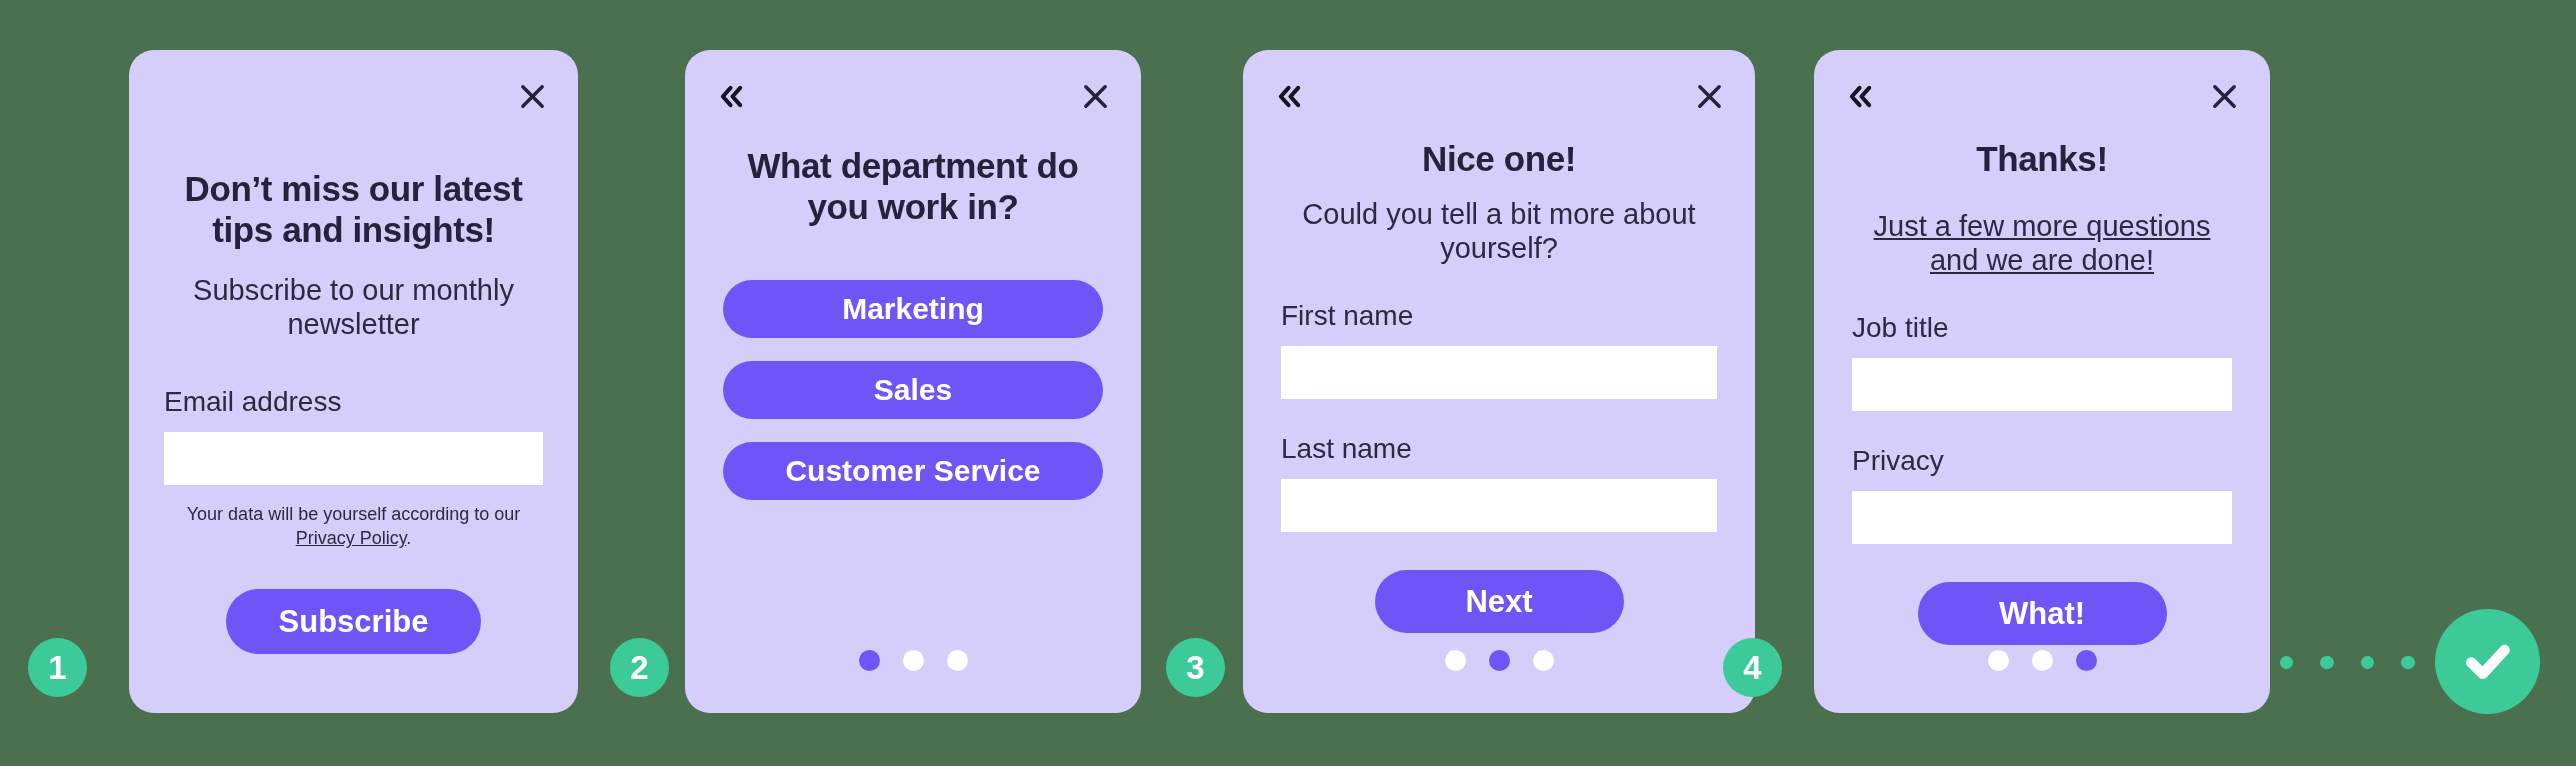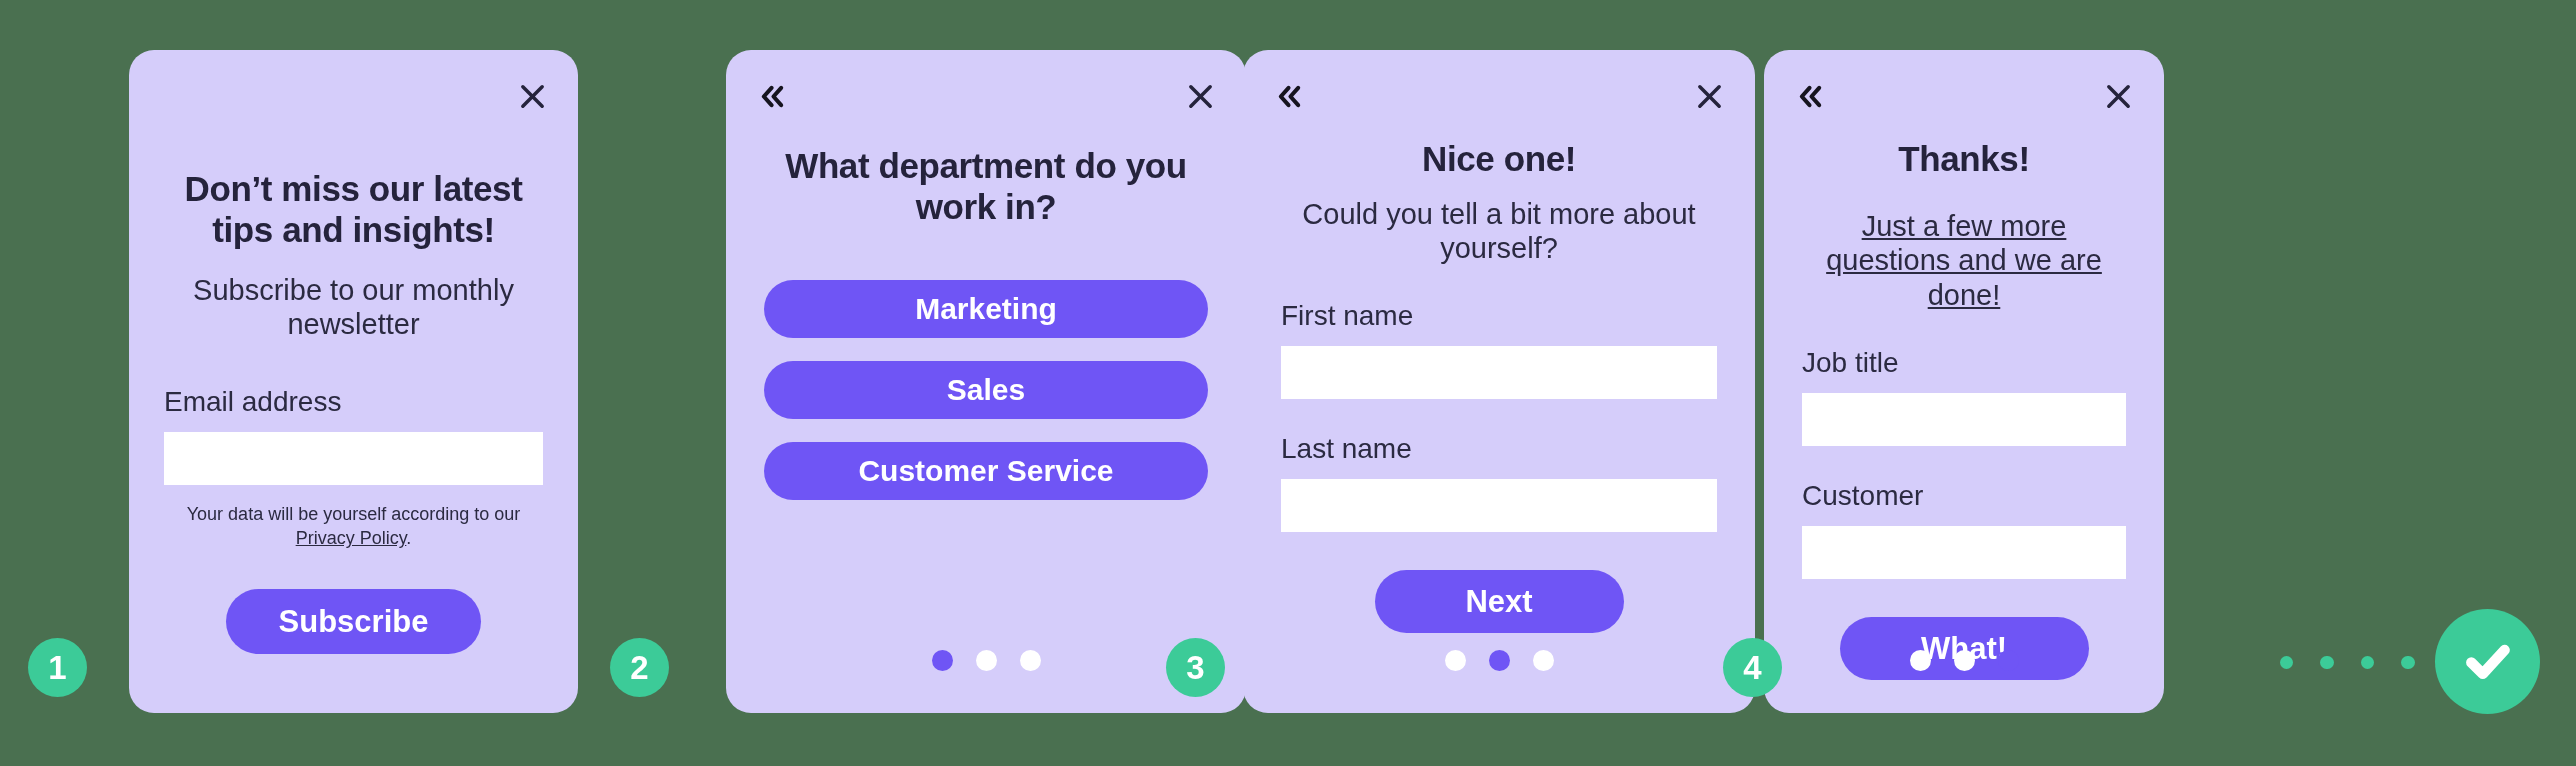--- a/index.html
+++ b/index.html
@@ -161,35 +161,35 @@
   #card-1 { left: 129px; width: 449px; }
   #card-1 .card-body { padding: 0 35px; }
   #card-1 h2.title      { margin-top: 43px; }
   #card-1 p.subtitle    { margin-top: 22px; }
   #card-1 .field-label  { margin-top: 43px; }
   #card-1 .field-input  { margin-top: 13.4px; }
   #card-1 .fine-print   { margin-top: 17px; padding: 0 3.8px; }
   #card-1 .pill-btn     { margin-top: 38px; width: 255px; height: 65px; font-size: 31px; }
 
   
-  #card-2 { left: 726px; width: 520px; }
+  #card-2 { left: 685px; width: 456px; }
   #card-2 h2.title  { margin-top: 20px; font-size: 35px; }
   #card-2 .opts     { margin-top: 52px; display: flex; flex-direction: column; gap: 23px; }
   #card-2 .opt-btn  { width: 100%; height: 58px; font-size: 30px; }
 
   
   #card-3 { left: 1243px; width: 512px; }
   #card-3 h2.title     { margin-top: 13.4px; }
   #card-3 p.subtitle   { margin-top: 17px; }
   #card-3 .field-label { margin-top: 33px; }
   #card-3 .field-input { margin-top: 13.4px; }
   #card-3 .pill-btn    { margin-top: 38px; width: 249px; height: 63px; font-size: 31px; }
 
   
-  #card-4 { left: 1764px; width: 400px; }
+  #card-4 { left: 1814px; width: 456px; }
   #card-4 h2.title     { margin-top: 13.4px; }
   #card-4 p.subtitle   { margin-top: 29px; text-decoration: underline; }
   #card-4 .field-label { margin-top: 33px; }
   #card-4 .field-input { margin-top: 13.4px; }
   #card-4 .pill-btn    { margin-top: 38px; width: 249px; height: 63px; font-size: 31px; }
 
   
   #trail {
     position: absolute;
     left: 2280px;
@@ -336,21 +336,21 @@
         </svg>
       </button>
     </div>
     <div class="card-body">
       <h2 class="title">Thanks!</h2>
       <p class="subtitle">Just a few more questions and we are done!</p>
 
       <label class="field-label">Job title</label>
       <input class="field-input" type="text" value="" style="">
 
-      <label class="field-label">Customer</label>
+      <label class="field-label">Privacy</label>
       <input class="field-input" type="text" value="" style="">
 
       <button class="pill-btn">What!</button>
     </div>
     <div class="dots">
       <span class="dot"></span>
       <span class="dot"></span>
       <span class="dot active"></span>
     </div>
   </section>

